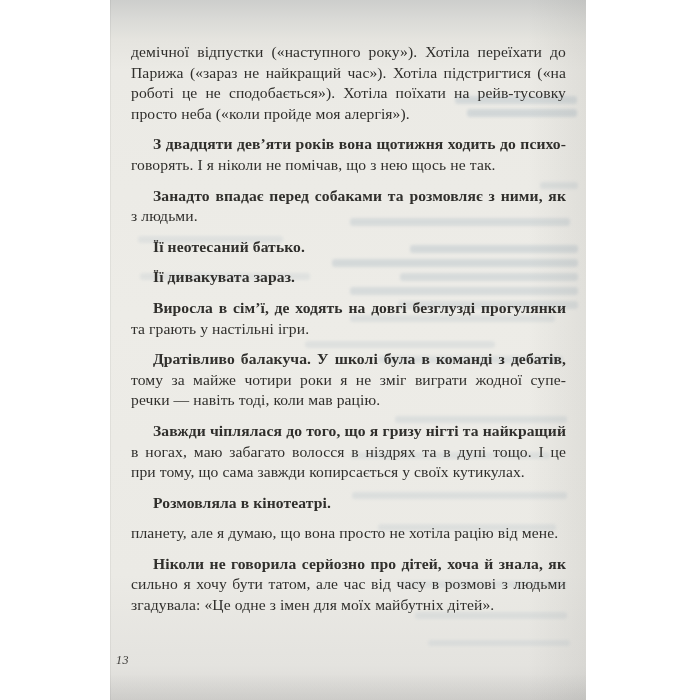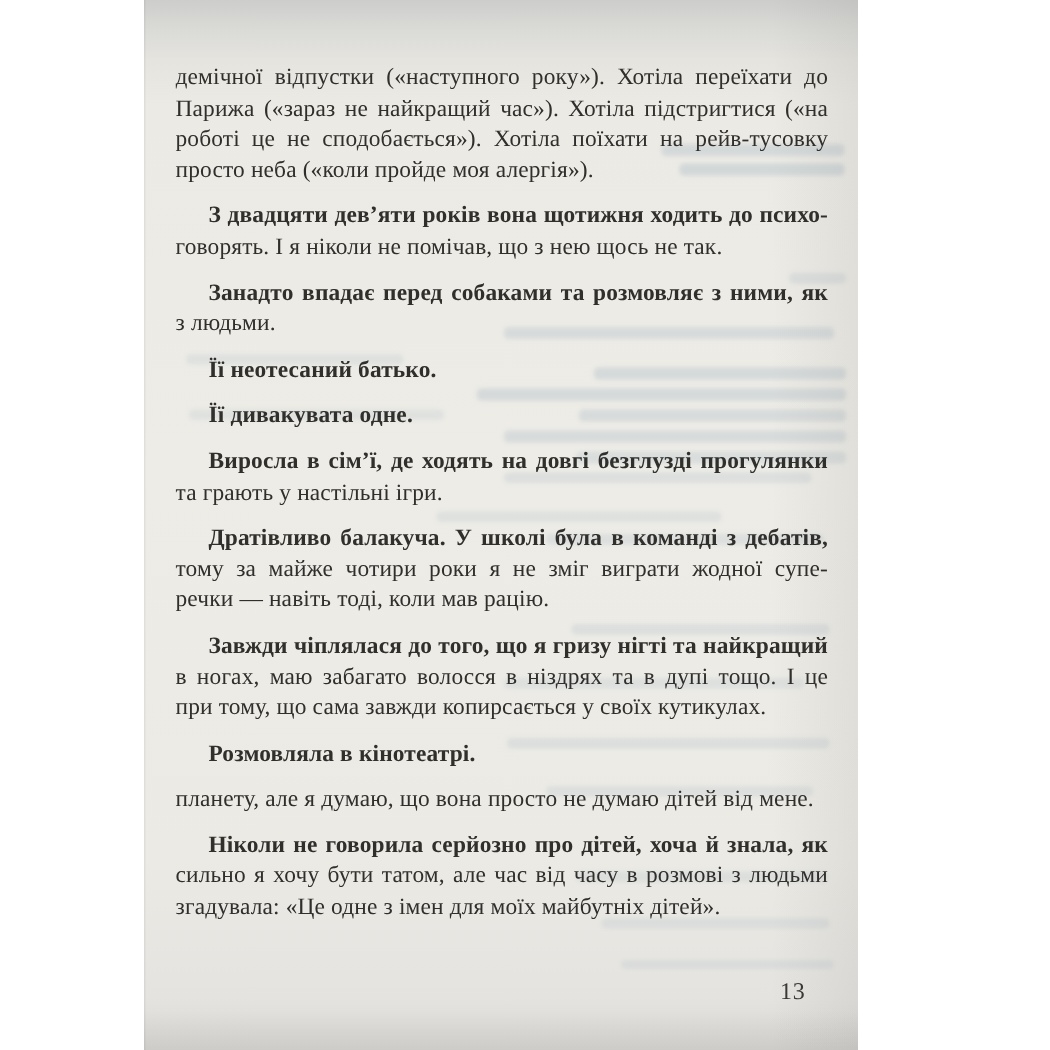--- a/index.html
+++ b/index.html
@@ -13,21 +13,21 @@
   }
   .stage {
     position: relative;
     width: 700px;
     height: 700px;
     background: #ffffff;
   }
   
   .page-photo {
     position: absolute;
-    left: 96px;
+    left: 110px;
     top: 0;
     width: 476px;
     height: 700px;
     background:
       linear-gradient(180deg,
         #cdcecc 0px,
         #d9d9d6 18px,
         #e5e4df 40px,
         #ebeae5 70px,
         #edece7 45%,
@@ -87,24 +87,25 @@
     overflow: hidden;
     white-space: normal;
   }
   .line.last { text-align-last: left; }
   .line.indent { padding-left: 22px; font-weight: bold; }
   .page-number {
     position: absolute;
     left: 6px;
     top: 653px;
     width: 435px;
-    text-align: right;
-    font-size: 16px;
+    text-align: left;
+    font-size: 12px;
     letter-spacing: 0.5px;
     color: #3a3936;
+    font-style: italic;
   }
 </style>
 </head>
 <body>
 
 <div class="stage">
   <div class="page-photo">
     <div class="bleed-layer" id="bleed-layer">
         <div class="bleed-line" style="left: 345px; top: 96px; width: 122px; height: 8px; opacity: 0.5;"></div>
         <div class="bleed-line" style="left: 357px; top: 109px; width: 110px; height: 8px; opacity: 0.55;"></div>
@@ -142,41 +143,41 @@
           <div class="line last">говорять. І я ніколи не помічав, що з нею щось не так.</div>
         </div>
         <div class="para">
           <div class="line indent">Занадто впадає перед собаками та розмовляє з ними, як</div>
           <div class="line last">з людьми.</div>
         </div>
         <div class="para">
           <div class="line last indent">Її неотесаний батько.</div>
         </div>
         <div class="para">
-          <div class="line last indent">Її дивакувата одне.</div>
+          <div class="line last indent">Її дивакувата зараз.</div>
         </div>
         <div class="para">
           <div class="line indent">Виросла в сім’ї, де ходять на довгі безглузді прогулянки</div>
           <div class="line last">та грають у настільні ігри.</div>
         </div>
         <div class="para">
           <div class="line indent">Дратівливо балакуча. У школі була в команді з дебатів,</div>
           <div class="line">тому за майже чотири роки я не зміг виграти жодної супе-</div>
           <div class="line last">речки — навіть тоді, коли мав рацію.</div>
         </div>
         <div class="para">
           <div class="line indent">Завжди чіплялася до того, що я гризу нігті та найкращий</div>
           <div class="line">в ногах, маю забагато волосся в ніздрях та в дупі тощо. І це</div>
           <div class="line last">при тому, що сама завжди копирсається у своїх кутикулах.</div>
         </div>
         <div class="para">
           <div class="line last indent">Розмовляла в кінотеатрі.</div>
         </div>
         <div class="para">
-          <div class="line last">планету, але я думаю, що вона просто не думаю дітей від мене.</div>
+          <div class="line last">планету, але я думаю, що вона просто не хотіла рацію від мене.</div>
         </div>
         <div class="para">
           <div class="line indent">Ніколи не говорила серйозно про дітей, хоча й знала, як</div>
           <div class="line">сильно я хочу бути татом, але час від часу в розмові з людьми</div>
           <div class="line last">згадувала: «Це одне з імен для моїх майбутніх дітей».</div>
         </div>
       </div>
     <div class="page-number">13</div>
   </div>
 </div>

